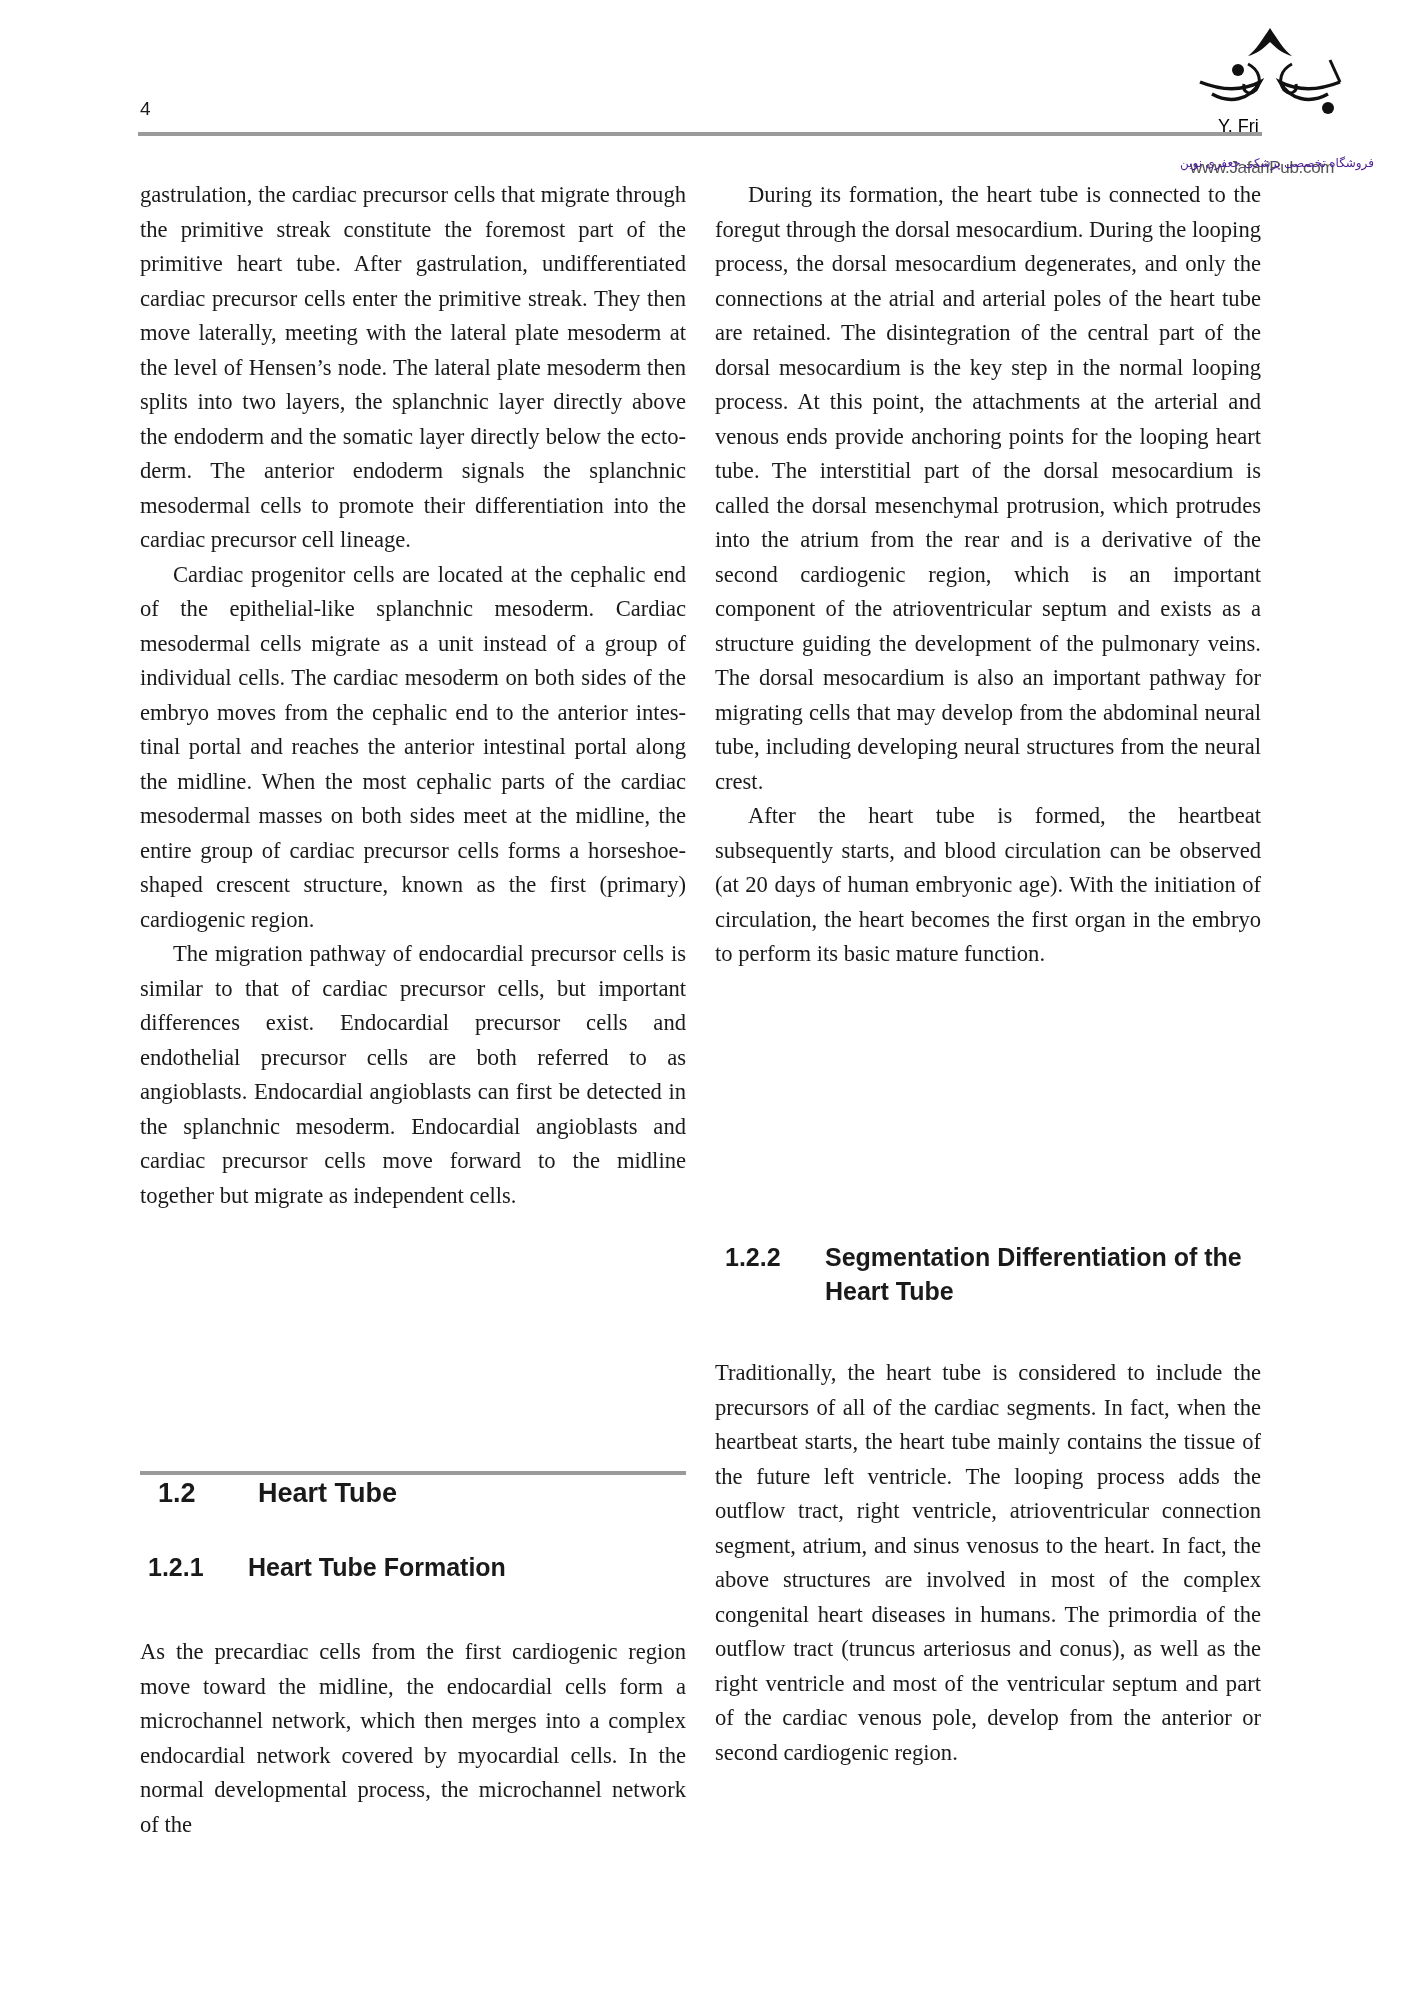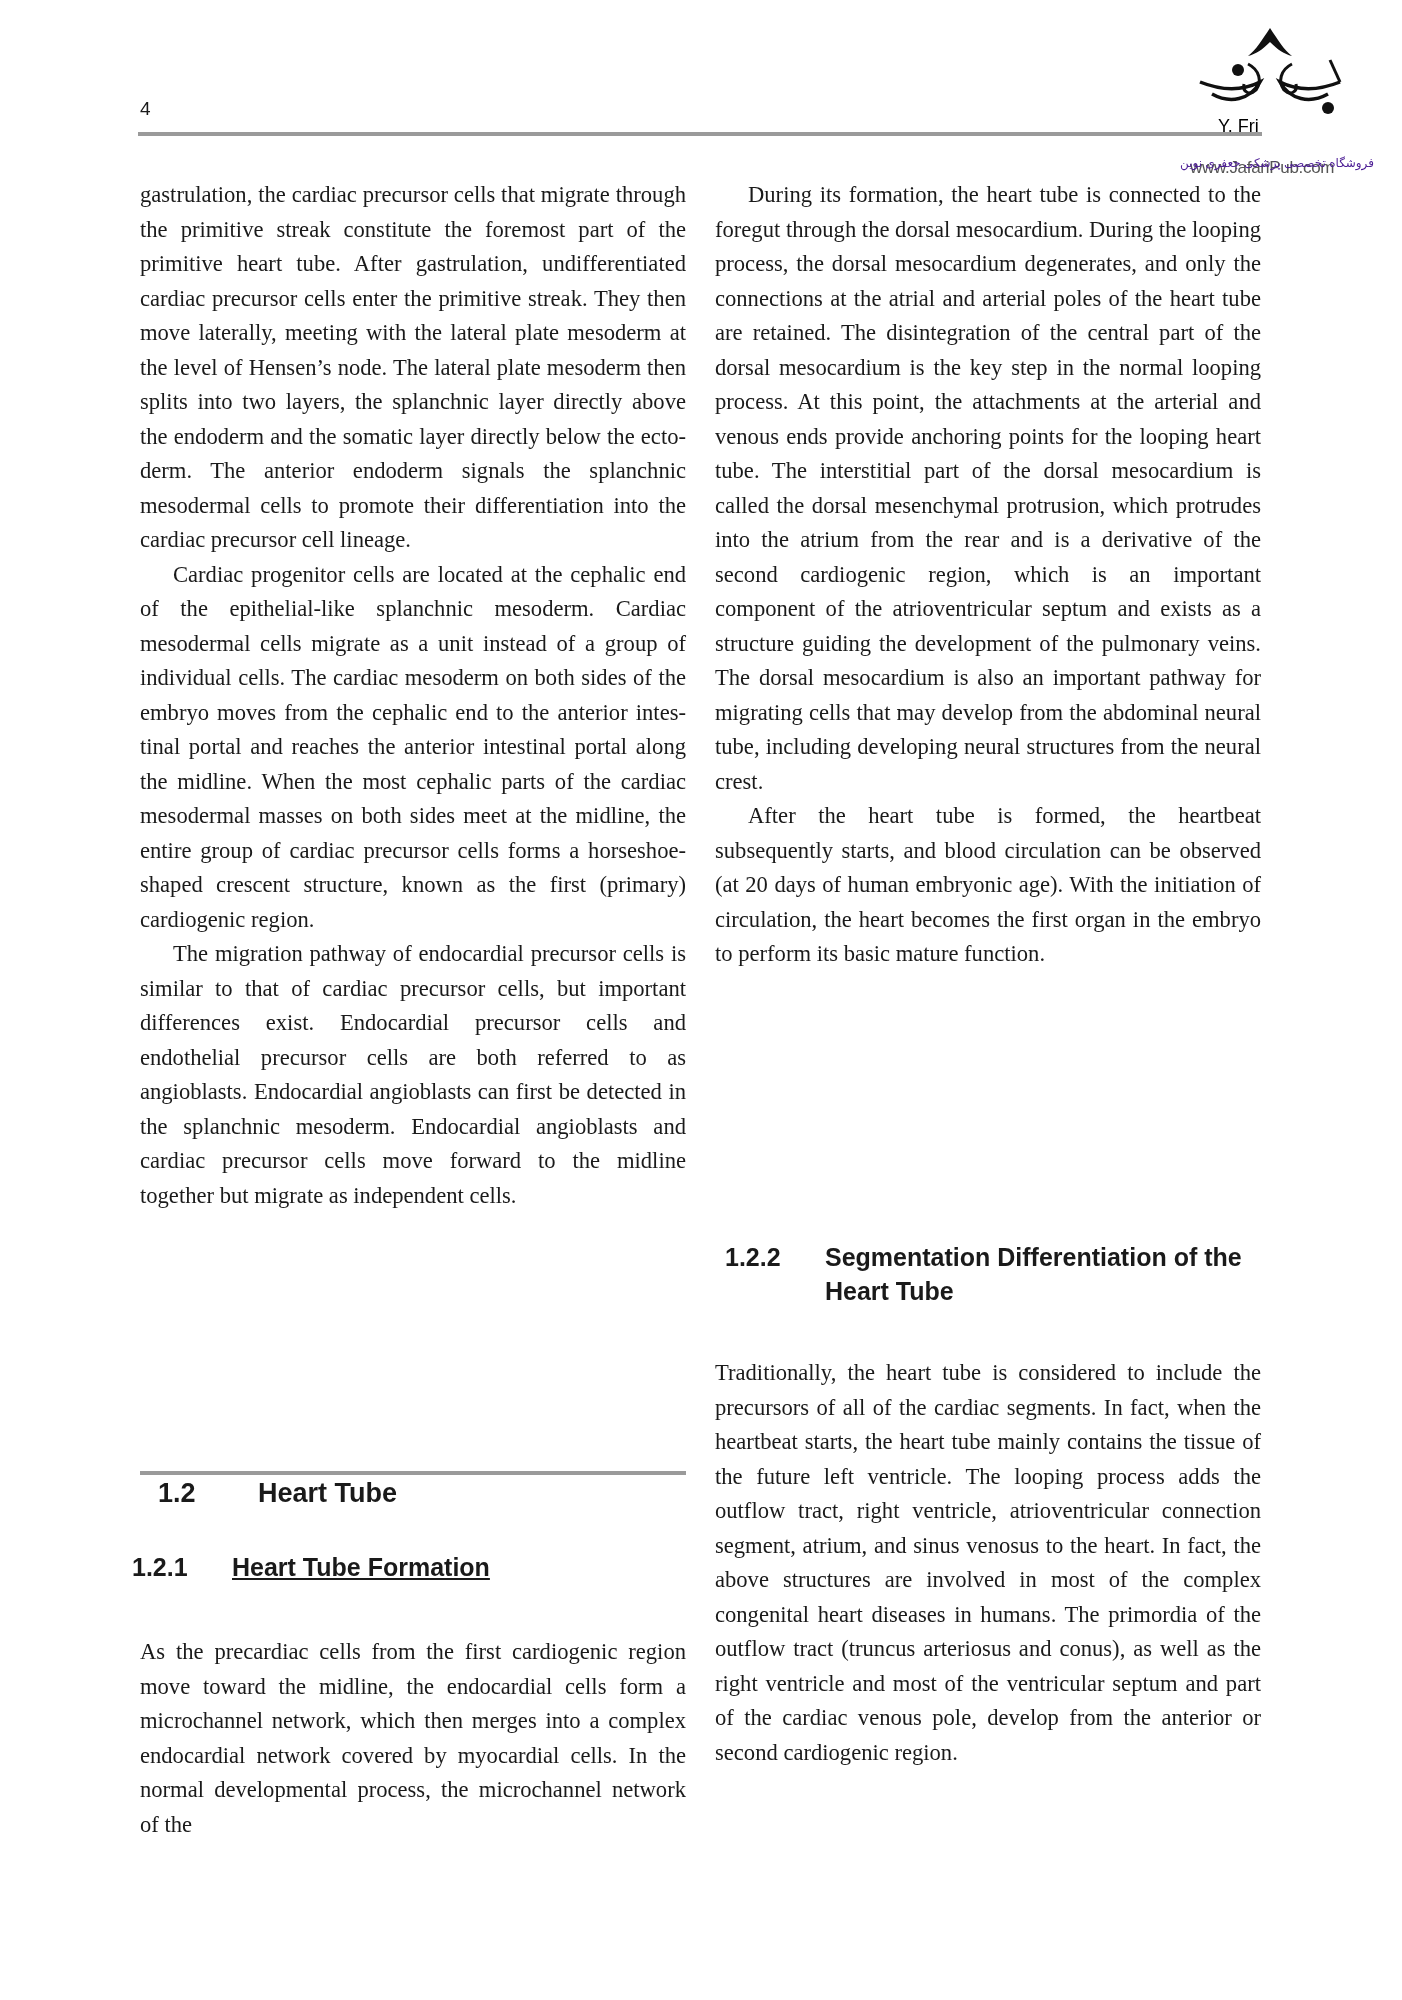--- a/index.html
+++ b/index.html
@@ -19,21 +19,21 @@
   .col { position: absolute; width: 546px; font-size: 22.6px; line-height: 34.5px; text-align: justify; }
   .col-left { left: 140px; top: 166px; }
   .col-right { left: 715px; top: 166px; }
   .col p { margin: 0; hyphens: manual; }
   .col p.indent { text-indent: 33px; }
 
   .section-rule { position: absolute; left: 140px; top: 1471px; width: 546px; height: 4px; background: #9a9a9a; }
   .h2 { position: absolute; left: 158px; top: 1478px; font-size: 27px; font-weight: bold; }
   .h2 .num, .h3 .num, .h3r .num { display: inline-block; }
   .h2 .num { width: 100px; }
-  .h3 { position: absolute; left: 132px; top: 1553px; font-size: 25px; font-weight: bold; text-decoration: underline; }
+  .h3 { position: absolute; left: 148px; top: 1553px; font-size: 25px; font-weight: bold; }
   .h3 .num { width: 100px; }
   .h3r { position: absolute; left: 715px; top: 1240px; font-size: 25px; font-weight: bold; line-height: 34px; }
   .h3r .num { width: 100px; vertical-align: top; margin-left: 10px; }
   .h3r .title { display: inline-block; width: 420px; vertical-align: top; }
 
   .left-part1 { top: 166px; }
   .left-part2 { top: 1623px; }
   .right-part1 { top: 166px; }
   .right-part2 { top: 1344px; }
 </style>

